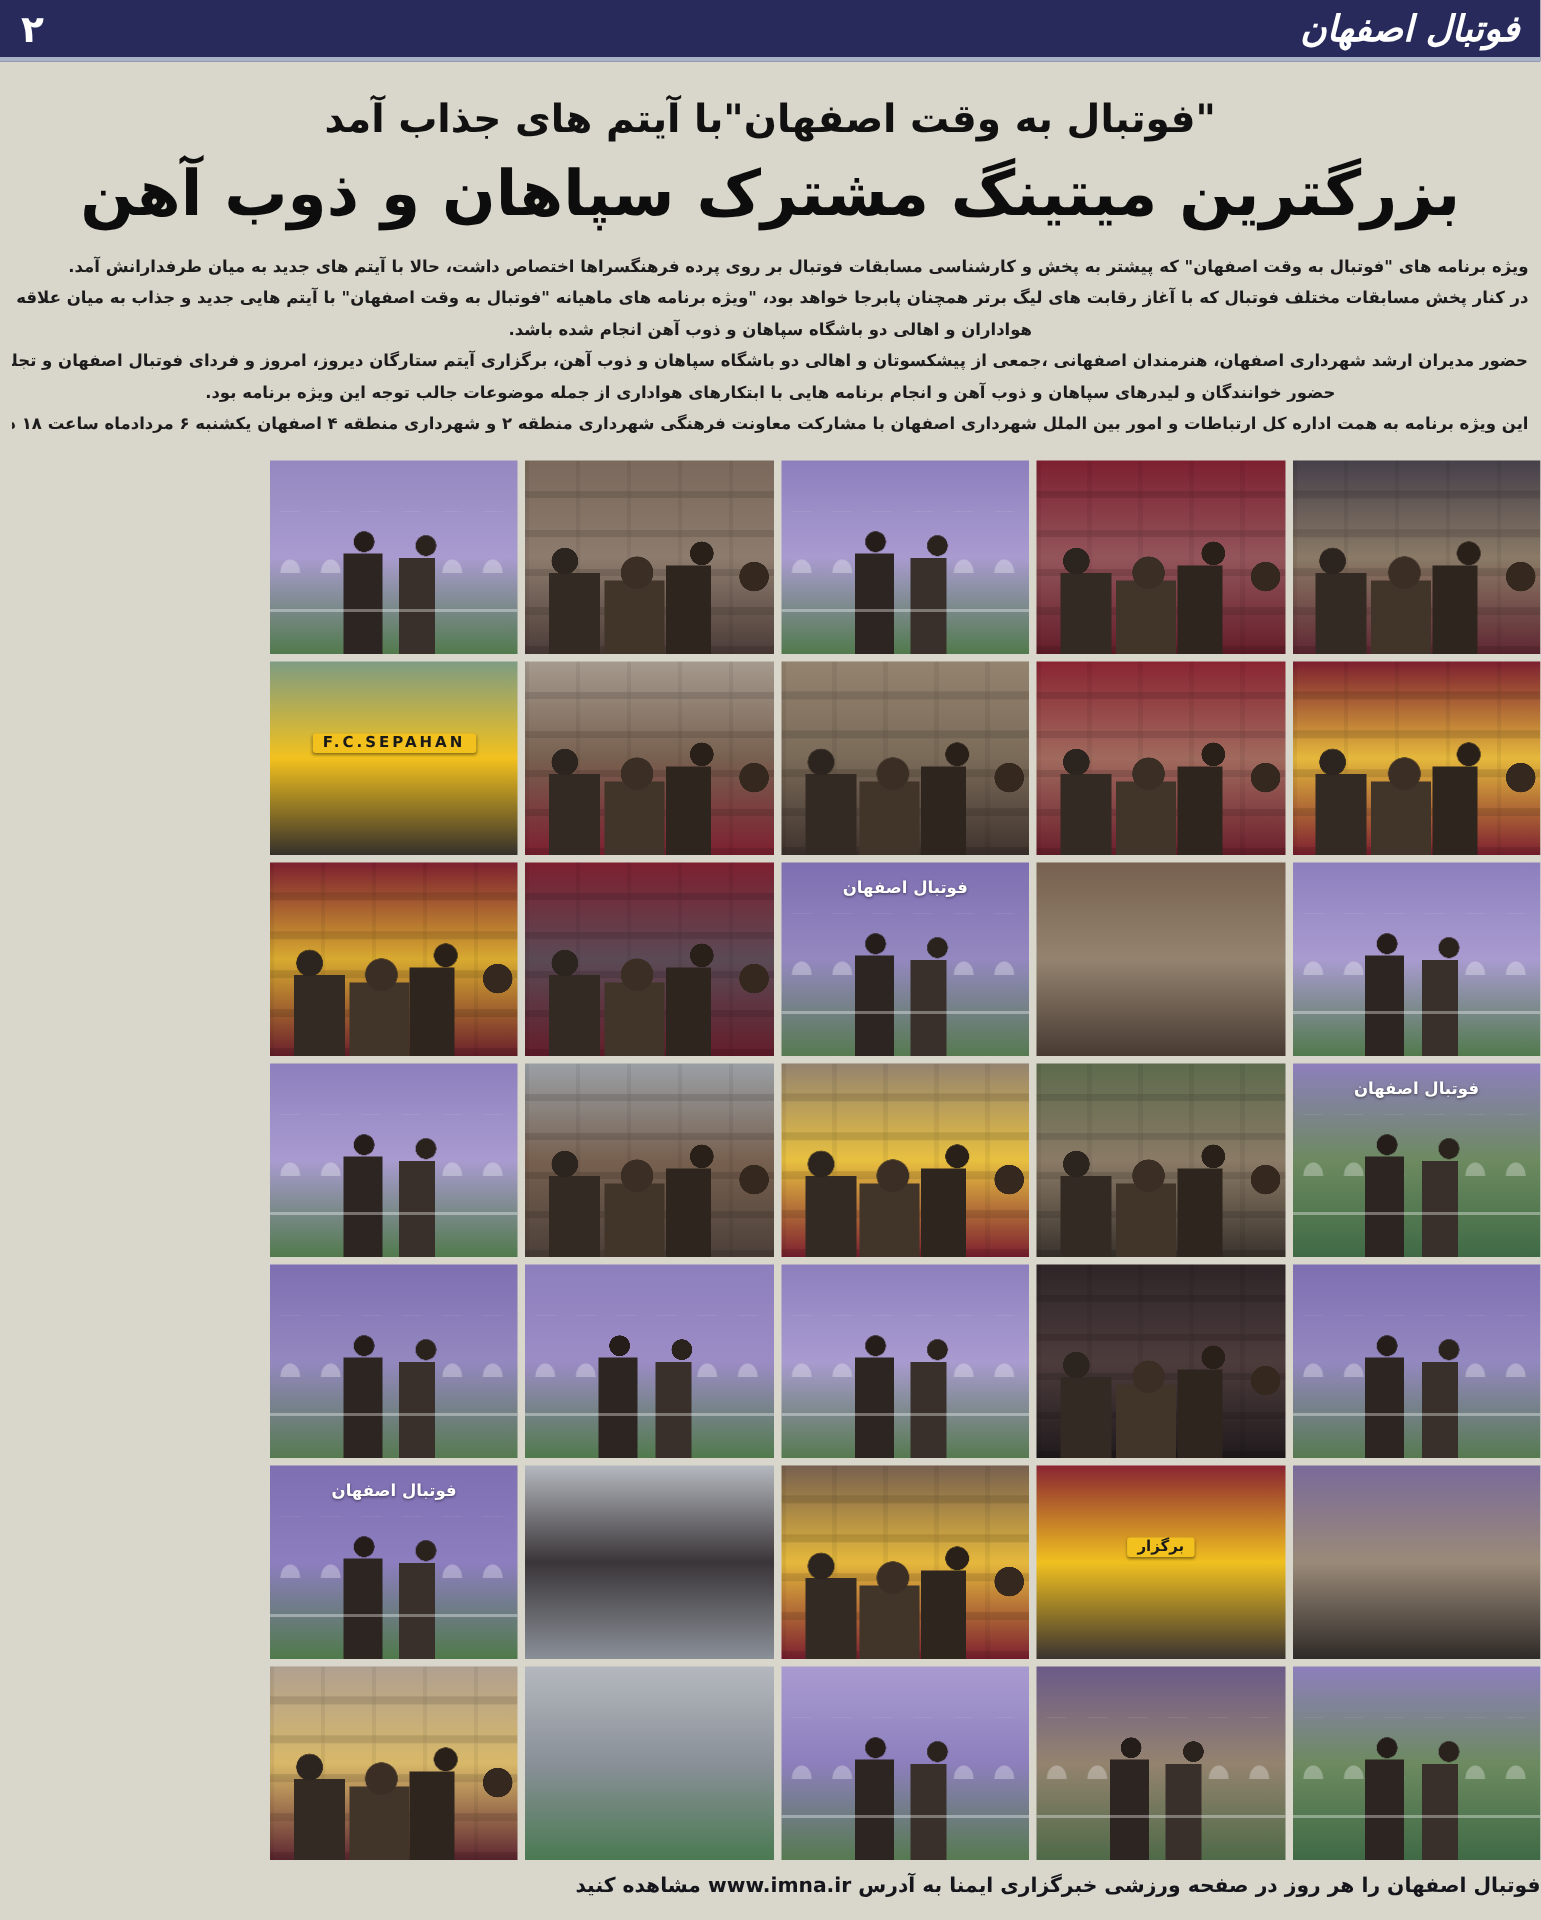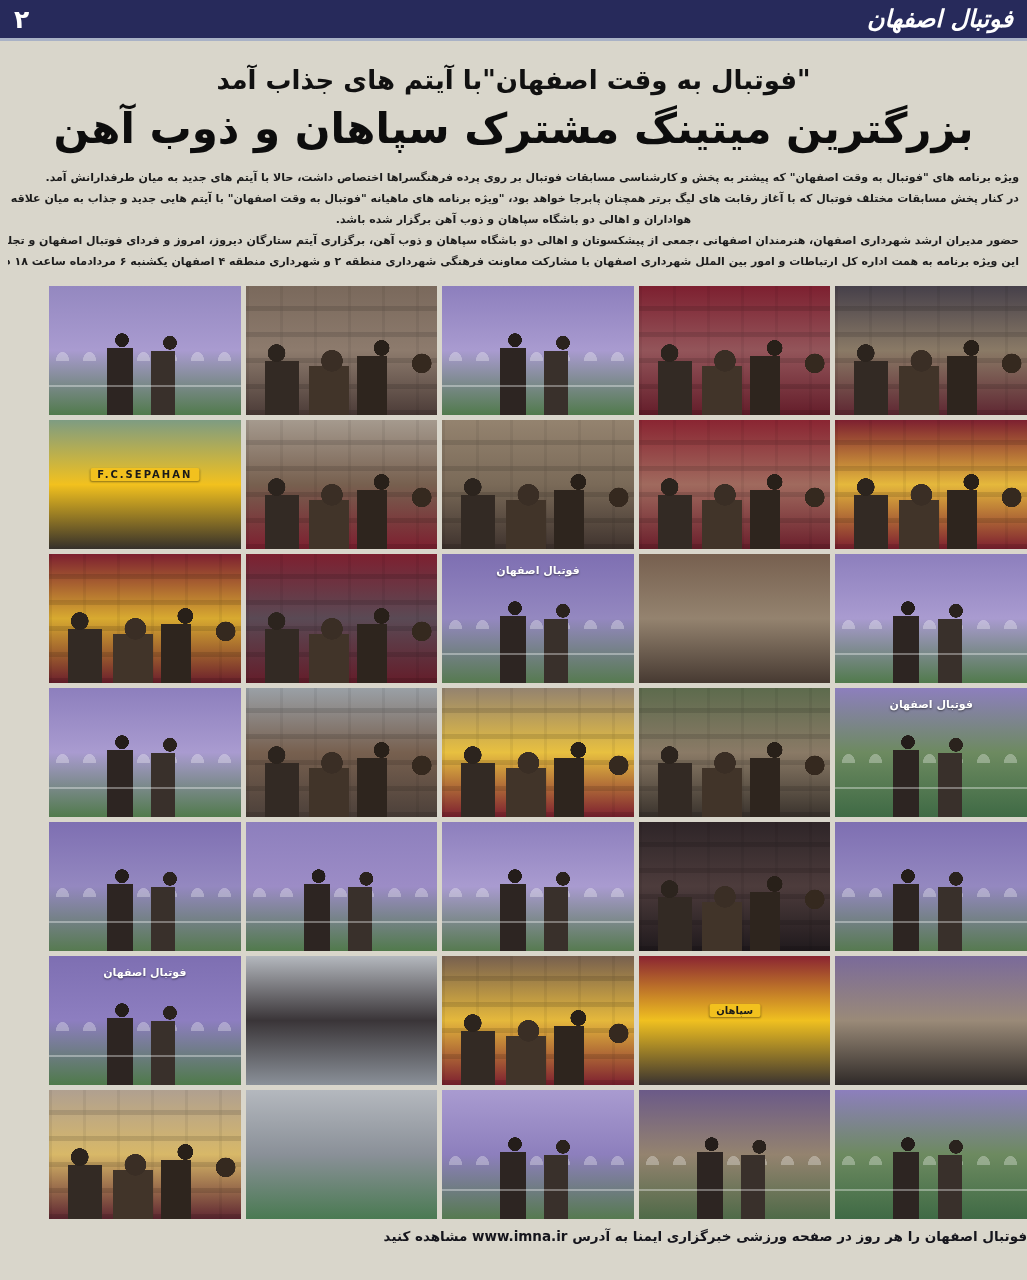--- a/index.html
+++ b/index.html
@@ -48,21 +48,21 @@
   }
   .line.right{ text-align:right; }
   .line.center{ text-align:center; }
   
   .collage{
     margin-top:14px;
     display:grid;
     grid-template-columns:repeat(5,1fr);
     grid-auto-rows:129px;
     gap:5px;
-    width:978px;
+    width:847px;
   }
   .photo{ position:relative; overflow:hidden; }
   
   .photo.stage::before{
     content:"";position:absolute;left:0;right:0;top:26%;height:32%;
     background:radial-gradient(ellipse 11px 15px at 50% 100%, rgba(255,255,255,.30) 58%, rgba(255,255,255,0) 62%);
     background-size:27px 100%;background-repeat:repeat-x;
   }
   .photo.stage::after{
     content:"";position:absolute;inset:0;
@@ -113,22 +113,23 @@
 </div>
 
 <div class="headline">
   <div class="kicker">"فوتبال به وقت اصفهان"با آیتم های جذاب آمد</div>
   <div class="main-title">بزرگترین میتینگ مشترک سپاهان و ذوب آهن</div>
 </div>
 
 <div class="article-body">
     <div class="line right">ویژه برنامه های "فوتبال به وقت اصفهان" که پیشتر به پخش و کارشناسی مسابقات فوتبال بر روی پرده فرهنگسراها اختصاص داشت، حالا با آیتم های جدید به میان طرفدارانش آمد.</div>
     <div class="line center">در کنار پخش مسابقات مختلف فوتبال که با آغاز رقابت های لیگ برتر همچنان پابرجا خواهد بود، "ویژه برنامه های ماهیانه "فوتبال به وقت اصفهان" با آیتم هایی جدید و جذاب به میان علاقه مندان خود آمد  تا اولین میتینگ بزرگ مشترک</div>
-    <div class="line center">هواداران و اهالی دو باشگاه سپاهان و ذوب آهن برگزار شده باشد.</div>
+    <div class="line center">هواداران و اهالی دو باشگاه سپاهان و ذوب آهن انجام شده باشد.</div>
     <div class="line center">حضور مدیران ارشد شهرداری اصفهان، هنرمندان اصفهانی ،جمعی از پیشکسوتان و اهالی دو باشگاه سپاهان و ذوب آهن، برگزاری آیتم ستارگان دیروز، امروز و فردای فوتبال اصفهان و تجلیل از آنها ، اجرای برنامه های هنری با موضوع فوتبال با</div>
+    <div class="line center">حضور خوانندگان و لیدرهای سپاهان و ذوب آهن و انجام برنامه هایی با ابتکارهای هواداری از جمله موضوعات جالب توجه این ویژه برنامه بود.</div>
     <div class="line center">این ویژه برنامه به همت اداره کل ارتباطات و امور بین الملل شهرداری اصفهان با مشارکت  معاونت فرهنگی شهرداری منطقه ۲ و شهرداری منطقه ۴ اصفهان یکشنبه ۶ مردادماه ساعت ۱۸ در سالن همایش های باغ تجربه برگزار شد.</div>
   </div>
 
 <div class="collage">
     <div class="photo audience" title="Wide shot of packed auditorium with standing crowd under ceiling lights" style="background: linear-gradient(rgb(70, 64, 74) 0%, rgb(138, 122, 102) 50%, rgb(95, 39, 50) 100%);"></div>
     <div class="photo audience" title="Men in suits seated in red theater chairs" style="background: linear-gradient(rgb(125, 32, 48) 0%, rgb(147, 85, 90) 50%, rgb(100, 29, 42) 100%);"></div>
     <div class="photo stage" title="Host in black speaks at flower-decked podium before purple backdrop and white flag" style="background: linear-gradient(rgb(141, 127, 189) 0%, rgb(169, 155, 208) 50%, rgb(81, 122, 76) 100%);"></div>
     <div class="photo audience" title="Standing crowd of young fans applauding" style="background: linear-gradient(rgb(122, 105, 92) 0%, rgb(141, 123, 109) 50%, rgb(76, 60, 56) 100%);"></div>
     <div class="photo stage" title="Two men converse on stage in front of purple arch backdrop" style="background: linear-gradient(rgb(148, 136, 192) 0%, rgb(169, 155, 208) 50%, rgb(81, 122, 76) 100%);"></div>
     <div class="photo audience" title="Two boys in yellow Sepahan jerseys among red seats" style="background: linear-gradient(rgb(125, 32, 48) 0%, rgb(229, 184, 60) 50%, rgb(125, 32, 48) 100%);"></div>
@@ -152,21 +153,21 @@
     <div class="photo audience" title="Fan waves yellow scarf overhead in the crowd" style="background: linear-gradient(rgb(148, 131, 111) 0%, rgb(232, 192, 64) 50%, rgb(125, 32, 48) 100%);"></div>
     <div class="photo audience" title="Smiling spectators in headscarves, one with yellow scarf" style="background: linear-gradient(rgb(154, 160, 166) 0%, rgb(119, 96, 79) 50%, rgb(76, 64, 58) 100%);"></div>
     <div class="photo stage" title="Wide view of stage with purple banner, speaker monitor and flower bed" style="background: linear-gradient(rgb(141, 127, 189) 0%, rgb(169, 155, 208) 50%, rgb(81, 122, 76) 100%);"></div>
     <div class="photo stage" title="Two women perform on the green-floored stage" style="background: linear-gradient(rgb(126, 111, 178) 0%, rgb(148, 136, 192) 50%, rgb(86, 122, 80) 100%);"></div>
     <div class="photo audience" title="Man and two women watch from darkened seats" style="background: linear-gradient(rgb(46, 37, 40) 0%, rgb(77, 60, 60) 50%, rgb(32, 26, 29) 100%);"></div>
     <div class="photo stage" title="Presenter in grey vest sings into microphone on stage" style="background: linear-gradient(rgb(141, 127, 189) 0%, rgb(169, 155, 208) 50%, rgb(86, 122, 80) 100%);"></div>
     <div class="photo stage" title="Elderly guest receives gift wrapped in yellow ribbon" style="background: linear-gradient(rgb(141, 127, 189) 0%, rgb(156, 140, 198) 50%, rgb(81, 122, 76) 100%);"></div>
     <div class="photo stage" title="Singer in maroon blazer performs against arch backdrop" style="background: linear-gradient(rgb(126, 111, 178) 0%, rgb(148, 136, 192) 50%, rgb(86, 122, 80) 100%);"></div>
     <div class="photo plain" title="Vocalist in black shirt sings with microphone" style="background: linear-gradient(rgb(122, 106, 154) 0%, rgb(154, 138, 120) 50%, rgb(47, 42, 40) 100%);"></div>
     <div class="photo plain" title="Children hold large yellow Sepahan flag" style="background: linear-gradient(rgb(138, 37, 50) 0%, rgb(240, 192, 32) 50%, rgb(58, 51, 48) 100%);">
-      <span class="lbl mid" style="background: rgb(242, 193, 30); color: rgb(26, 26, 26);">سپاهان</span>
+      <span class="lbl mid" style="background: rgb(242, 193, 30); color: rgb(26, 26, 26);">برگزار</span>
     </div>
     <div class="photo audience" title="Boy in yellow shirt looks back among red seats" style="background: linear-gradient(rgb(119, 96, 79) 0%, rgb(229, 184, 60) 50%, rgb(125, 32, 48) 100%);"></div>
     <div class="photo plain" title="Bearded speaker in black talks at podium with red flowers and white flag" style="background: linear-gradient(rgb(180, 184, 190) 0%, rgb(58, 53, 56) 50%, rgb(138, 144, 152) 100%);"></div>
     <div class="photo stage" title="Teenager in yellow shirt sings on stage before purple banner" style="background: linear-gradient(rgb(126, 111, 178) 0%, rgb(141, 126, 192) 50%, rgb(79, 122, 74) 100%);">
       <span class="lbl top" style="color: rgb(255, 255, 255);">فوتبال اصفهان</span>
     </div>
     <div class="photo stage" title="Host interviews two guests on stage" style="background: linear-gradient(rgb(141, 127, 189) 0%, rgb(109, 138, 96) 50%, rgb(63, 106, 69) 100%);"></div>
     <div class="photo stage" title="Group of male guests lines up on stage with flowers" style="background: linear-gradient(rgb(107, 90, 136) 0%, rgb(148, 131, 111) 50%, rgb(79, 106, 72) 100%);"></div>
     <div class="photo stage" title="Women in hijab honored with flowers on stage" style="background: linear-gradient(rgb(169, 155, 208) 0%, rgb(141, 127, 189) 50%, rgb(86, 122, 80) 100%);"></div>
     <div class="photo plain" title="Official speaks at podium beside large red-and-white flower arrangement" style="background: linear-gradient(rgb(180, 184, 190) 0%, rgb(138, 144, 152) 50%, rgb(74, 122, 82) 100%);"></div>

